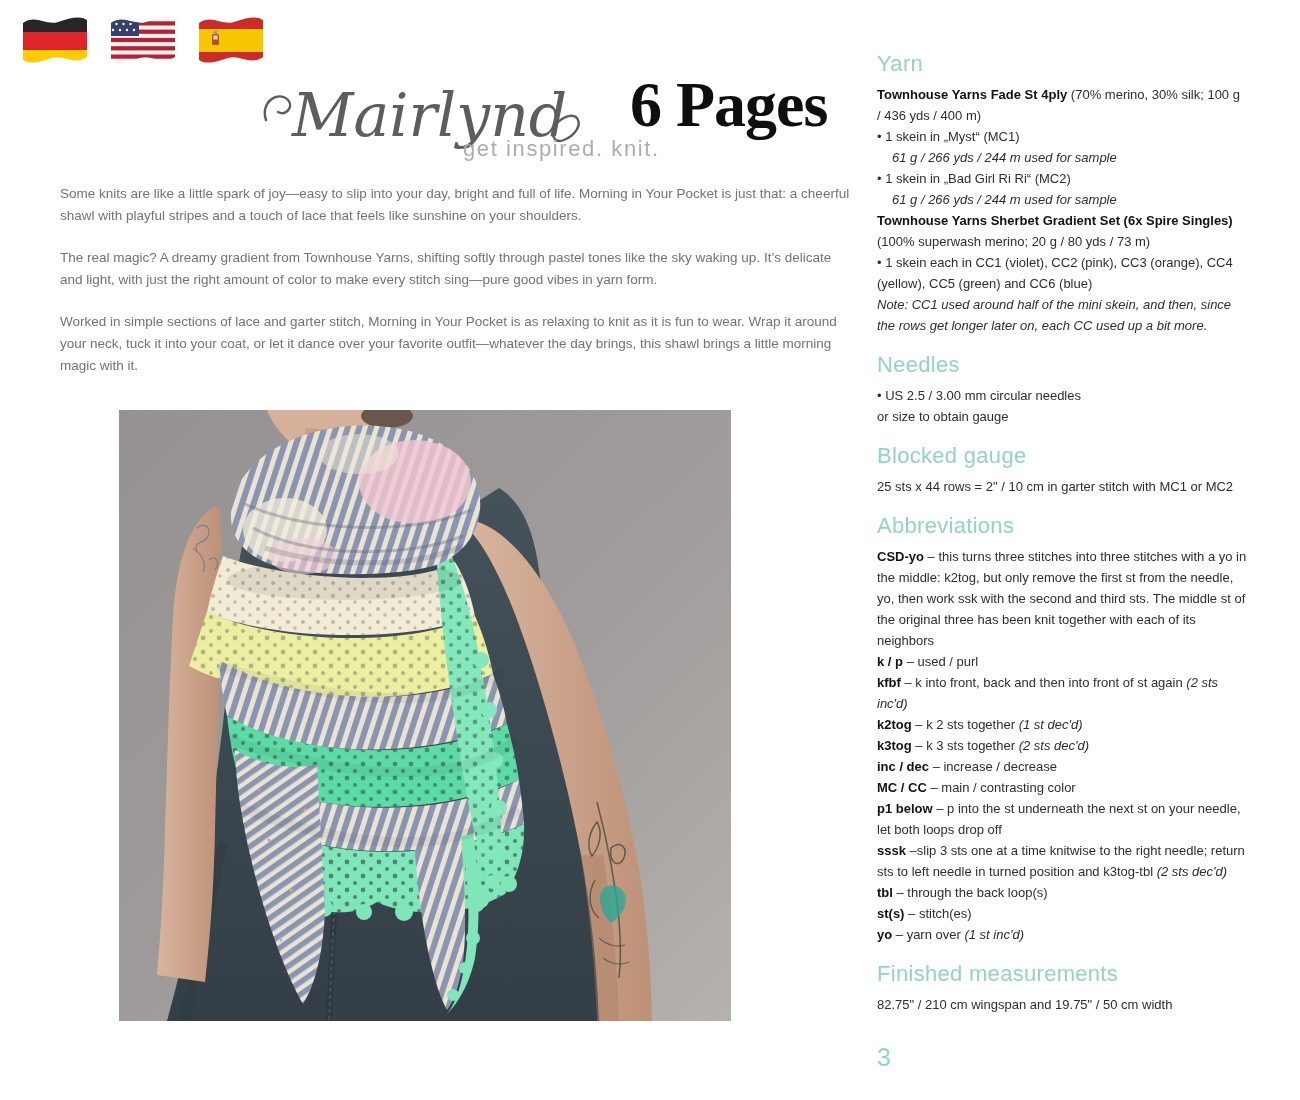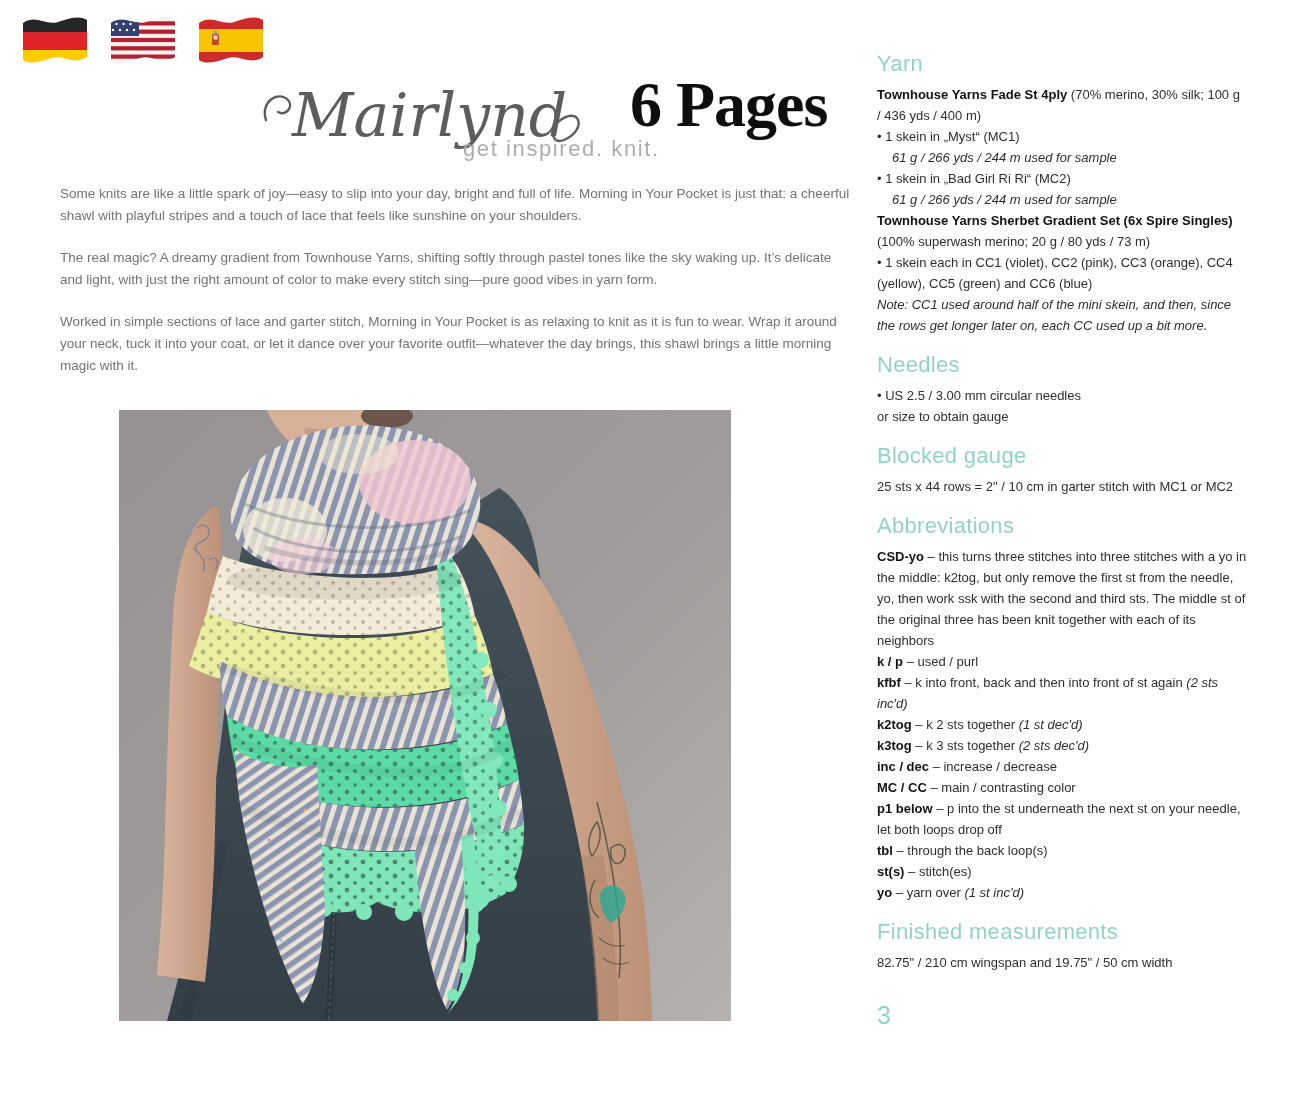--- a/index.html
+++ b/index.html
@@ -287,20 +287,21 @@
     <section>
       <h2>Abbreviations</h2>
       <div class="ln"><span class="b">CSD-yo</span><span> – this turns three stitches into three stitches with a yo in the middle: k2tog, but only remove the first st from the needle, yo, then work ssk with the second and third sts. The middle st of the original three has been knit together with each of its neighbors</span></div>
       <div class="ln"><span class="b">k / p</span><span> – used / purl</span></div>
       <div class="ln"><span class="b">kfbf</span><span> – k into front, back and then into front of st again </span><span class="i">(2 sts inc'd)</span></div>
       <div class="ln"><span class="b">k2tog</span><span> – k 2 sts together </span><span class="i">(1 st dec'd)</span></div>
       <div class="ln"><span class="b">k3tog</span><span> – k 3 sts together </span><span class="i">(2 sts dec'd)</span></div>
       <div class="ln"><span class="b">inc / dec</span><span> – increase / decrease</span></div>
       <div class="ln"><span class="b">MC / CC</span><span> – main / contrasting color</span></div>
       <div class="ln"><span class="b">p1 below</span><span> – p into the st underneath the next st on your needle, let both loops drop off</span></div>
+      <div class="ln"><span class="b">sssk</span><span> –slip 3 sts one at a time knitwise to the right needle; return sts to left needle in turned position and k3tog-tbl </span><span class="i">(2 sts dec'd)</span></div>
       <div class="ln"><span class="b">tbl</span><span> – through the back loop(s)</span></div>
       <div class="ln"><span class="b">st(s)</span><span> – stitch(es)</span></div>
       <div class="ln"><span class="b">yo</span><span> – yarn over </span><span class="i">(1 st inc'd)</span></div>
     </section>
     <section>
       <h2>Finished measurements</h2>
       <div class="ln"><span>82.75" / 210 cm wingspan and 19.75" / 50 cm width</span></div>
     </section>
     <div class="pagenum">3</div>
   </div>

